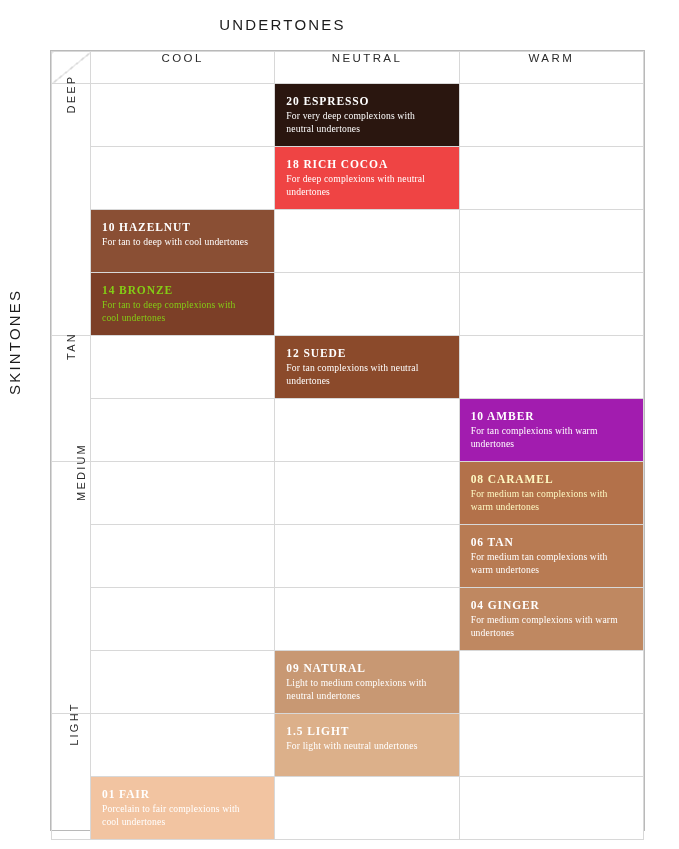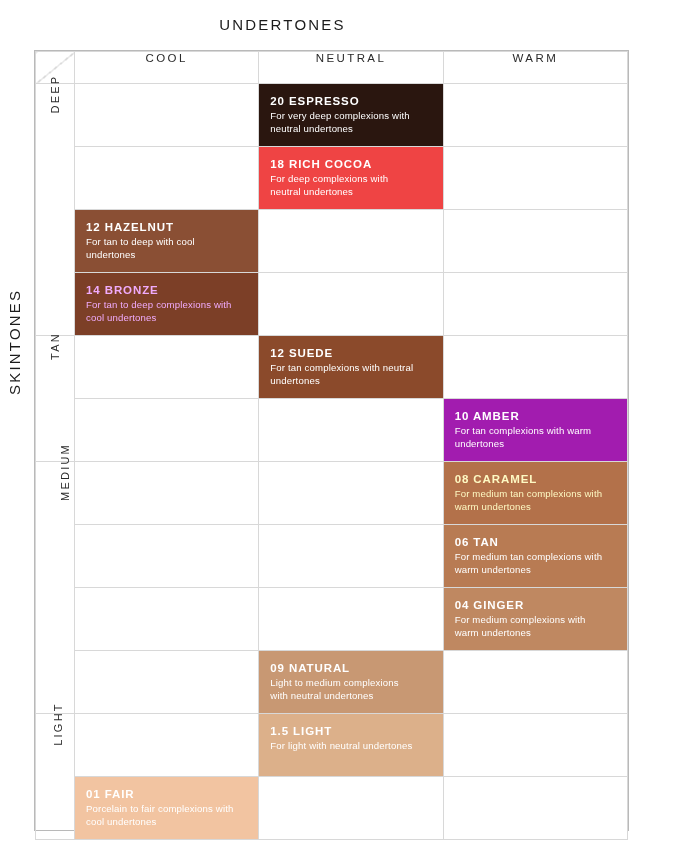--- a/index.html
+++ b/index.html
@@ -44,21 +44,21 @@
     transform-origin: left top;
     font-size: 15px;
     letter-spacing: 2.2px;
     color: #1b1b1b;
     white-space: nowrap;
   }
 
   
   .grid-wrap {
     position: absolute;
-    left: 34px;
+    left: 50px;
     top: 50px;
     width: 595px;
     height: 781px;
     border: 1px solid #b9b9b9;
     box-sizing: border-box;
   }
 
   table.matrix {
     border-collapse: collapse;
     width: 100%;
@@ -106,20 +106,21 @@
 
   .shade-cell {
     position: relative;
     height: 62px;
   }
   .swatch {
     position: absolute;
     left: 0; top: 0; right: 0; bottom: 0;
     padding: 10px 24px 0 11px;
     box-sizing: border-box;
+    font-family: Liberation Serif, serif;
   }
   .swatch .name {
     font-size: 11.5px;
     font-weight: bold;
     letter-spacing: 0.9px;
     line-height: 1.25;
     margin-bottom: 2px;
   }
   .swatch .desc {
     font-size: 9.6px;
@@ -172,34 +173,34 @@
                 <div class="desc">For deep complexions with neutral undertones</div>
               </div>
             </td>
             <td class="shade-cell">
               <div class="swatch empty"></div>
             </td>
           </tr>
           <tr>
             <td class="shade-cell">
               <div class="swatch" style="background: rgb(138, 79, 52); color: rgb(255, 255, 255);">
-                <div class="name">12 HAZELNUT</div>
+                <div class="name">10 HAZELNUT</div>
                 <div class="desc">For tan to deep with cool undertones</div>
               </div>
             </td>
             <td class="shade-cell">
               <div class="swatch empty"></div>
             </td>
             <td class="shade-cell">
               <div class="swatch empty"></div>
             </td>
           </tr>
           <tr>
             <td class="shade-cell">
-              <div class="swatch" style="background: rgb(124, 63, 39); color: #f0abfc;">
+              <div class="swatch" style="background: rgb(124, 63, 39); color: #84cc16;">
                 <div class="name">14 BRONZE</div>
                 <div class="desc">For tan to deep complexions with cool undertones</div>
               </div>
             </td>
             <td class="shade-cell">
               <div class="swatch empty"></div>
             </td>
             <td class="shade-cell">
               <div class="swatch empty"></div>
             </td>

